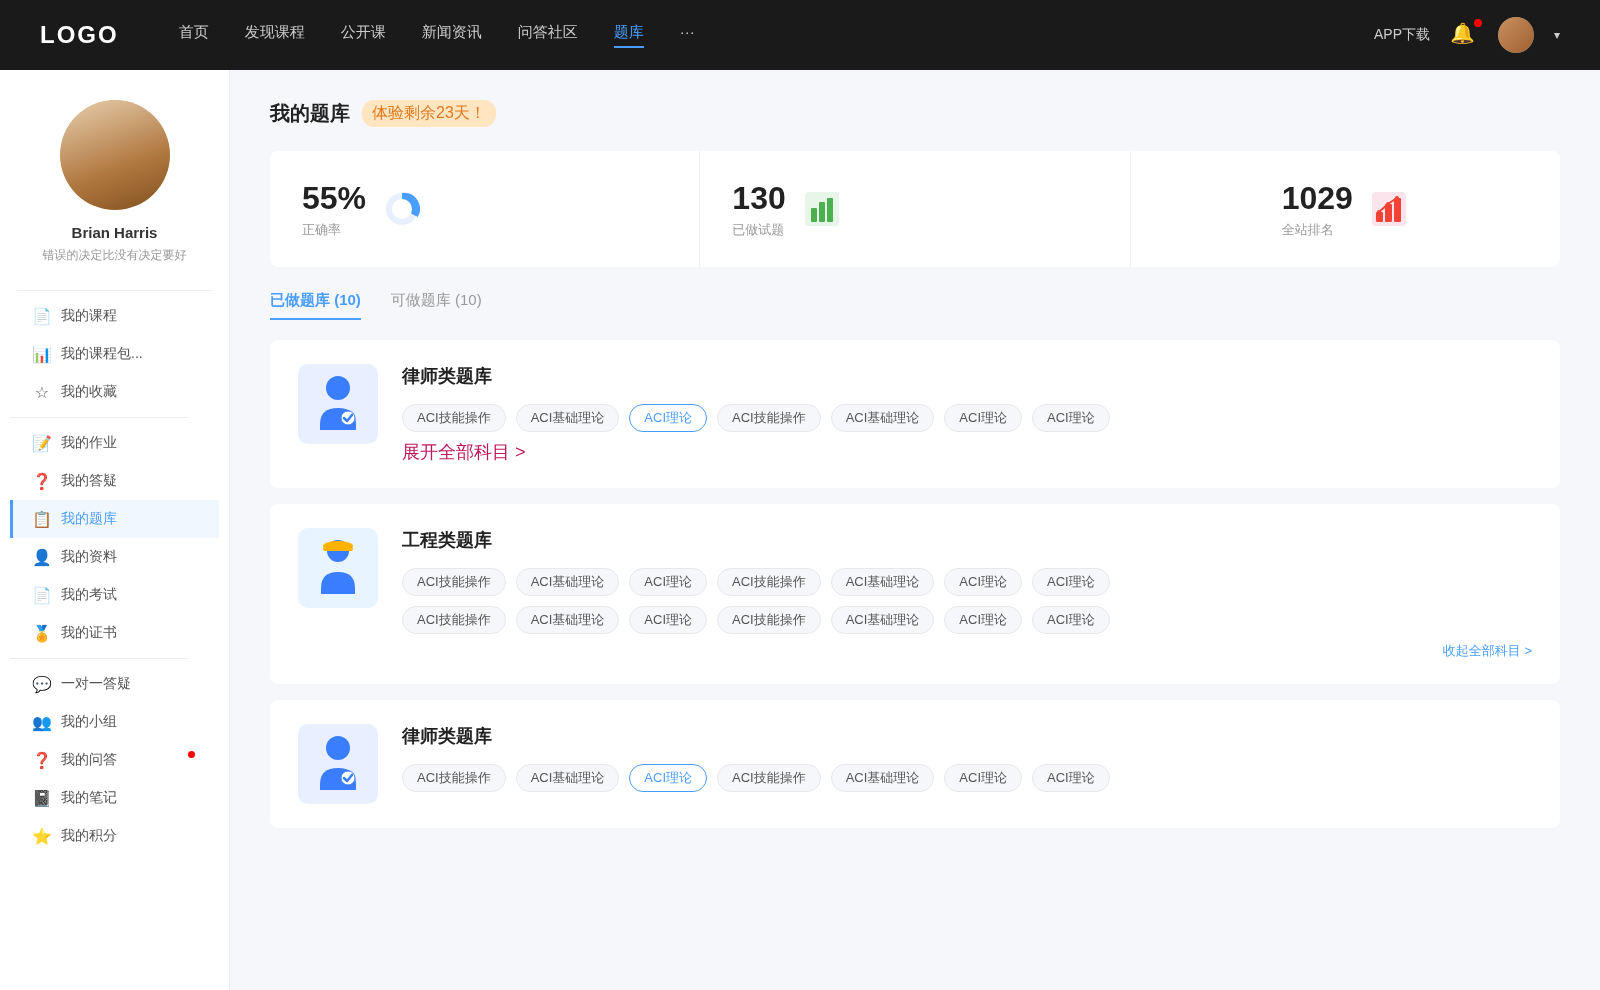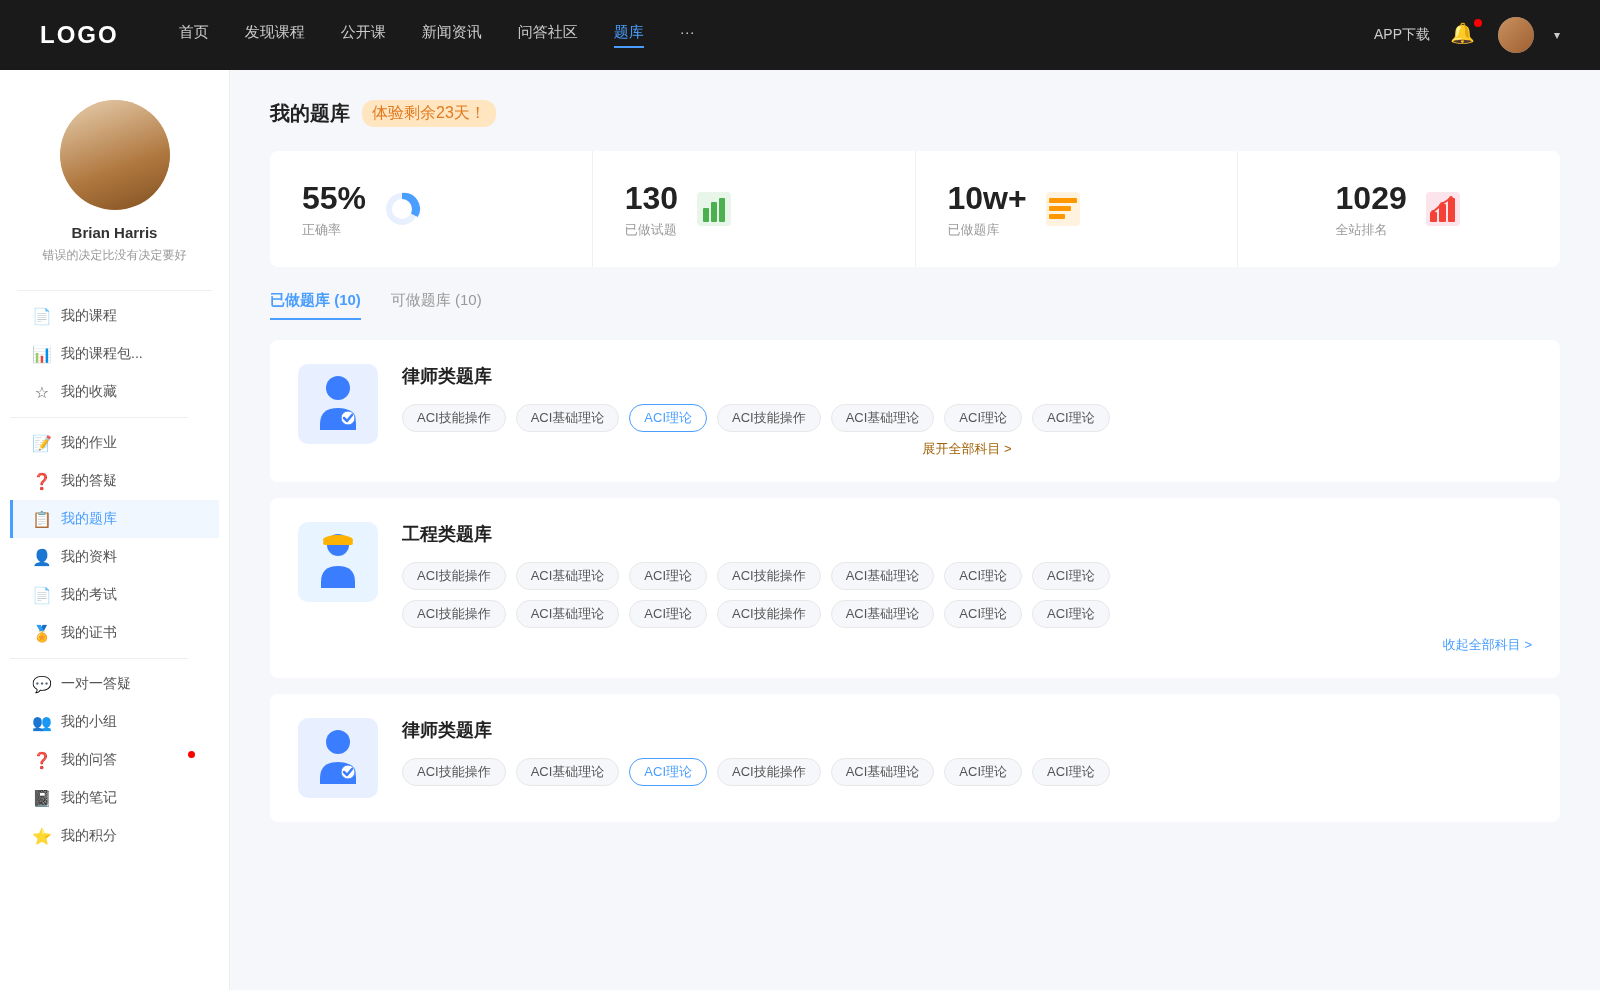--- a/index.html
+++ b/index.html
@@ -264,25 +264,25 @@
       border-radius: 16px;
       padding: 4px 14px;
       cursor: pointer;
     }
     .bank-tag.active {
       color: #4a9eff;
       border-color: #4a9eff;
       background: white;
     }
     .bank-expand {
-      font-size: 13px;
-      color: #a16207;
+      font-size: 18px;
+      color: #be185d;
       cursor: pointer;
       margin-top: 8px;
-      text-align: center;
+      text-align: left;
     }
     .bank-collapse {
       font-size: 13px;
       color: #4a9eff;
       cursor: pointer;
       margin-top: 8px;
       text-align: right;
     }
     .bank-tags-row2 { display: flex; flex-wrap: wrap; gap: 10px; margin-top: 10px; }
 
@@ -433,34 +433,20 @@
         <div class="stat-icon">
           <svg width="38" height="38" viewBox="0 0 38 38">
             <rect x="2" y="2" width="34" height="34" rx="4" fill="#e8f5e9"></rect>
             <rect x="8" y="18" width="6" height="14" rx="1" fill="#4caf50"></rect>
             <rect x="16" y="12" width="6" height="20" rx="1" fill="#4caf50"></rect>
             <rect x="24" y="8" width="6" height="24" rx="1" fill="#4caf50"></rect>
           </svg>
         </div>
       </div>
 
-      <div class="stat-item">
-        <div class="stat-main">
-          <span class="stat-value">10w+</span>
-          <span class="stat-label">已做题库</span>
-        </div>
-        <div class="stat-icon">
-          <svg width="38" height="38" viewBox="0 0 38 38">
-            <rect x="2" y="2" width="34" height="34" rx="4" fill="#fff3e0"></rect>
-            <rect x="5" y="8" width="28" height="5" rx="1" fill="#ff9800"></rect>
-            <rect x="5" y="16" width="22" height="5" rx="1" fill="#ff9800"></rect>
-            <rect x="5" y="24" width="16" height="5" rx="1" fill="#ff9800"></rect>
-          </svg>
-        </div>
-      </div>
 
       <div class="stat-item">
         <div class="stat-main">
           <span class="stat-value">1029</span>
           <span class="stat-label">全站排名</span>
         </div>
         <div class="stat-icon">
           <svg width="38" height="38" viewBox="0 0 38 38">
             <rect x="2" y="2" width="34" height="34" rx="4" fill="#fce4ec"></rect>
             <rect x="6" y="22" width="7" height="10" rx="1" fill="#f44336"></rect>

